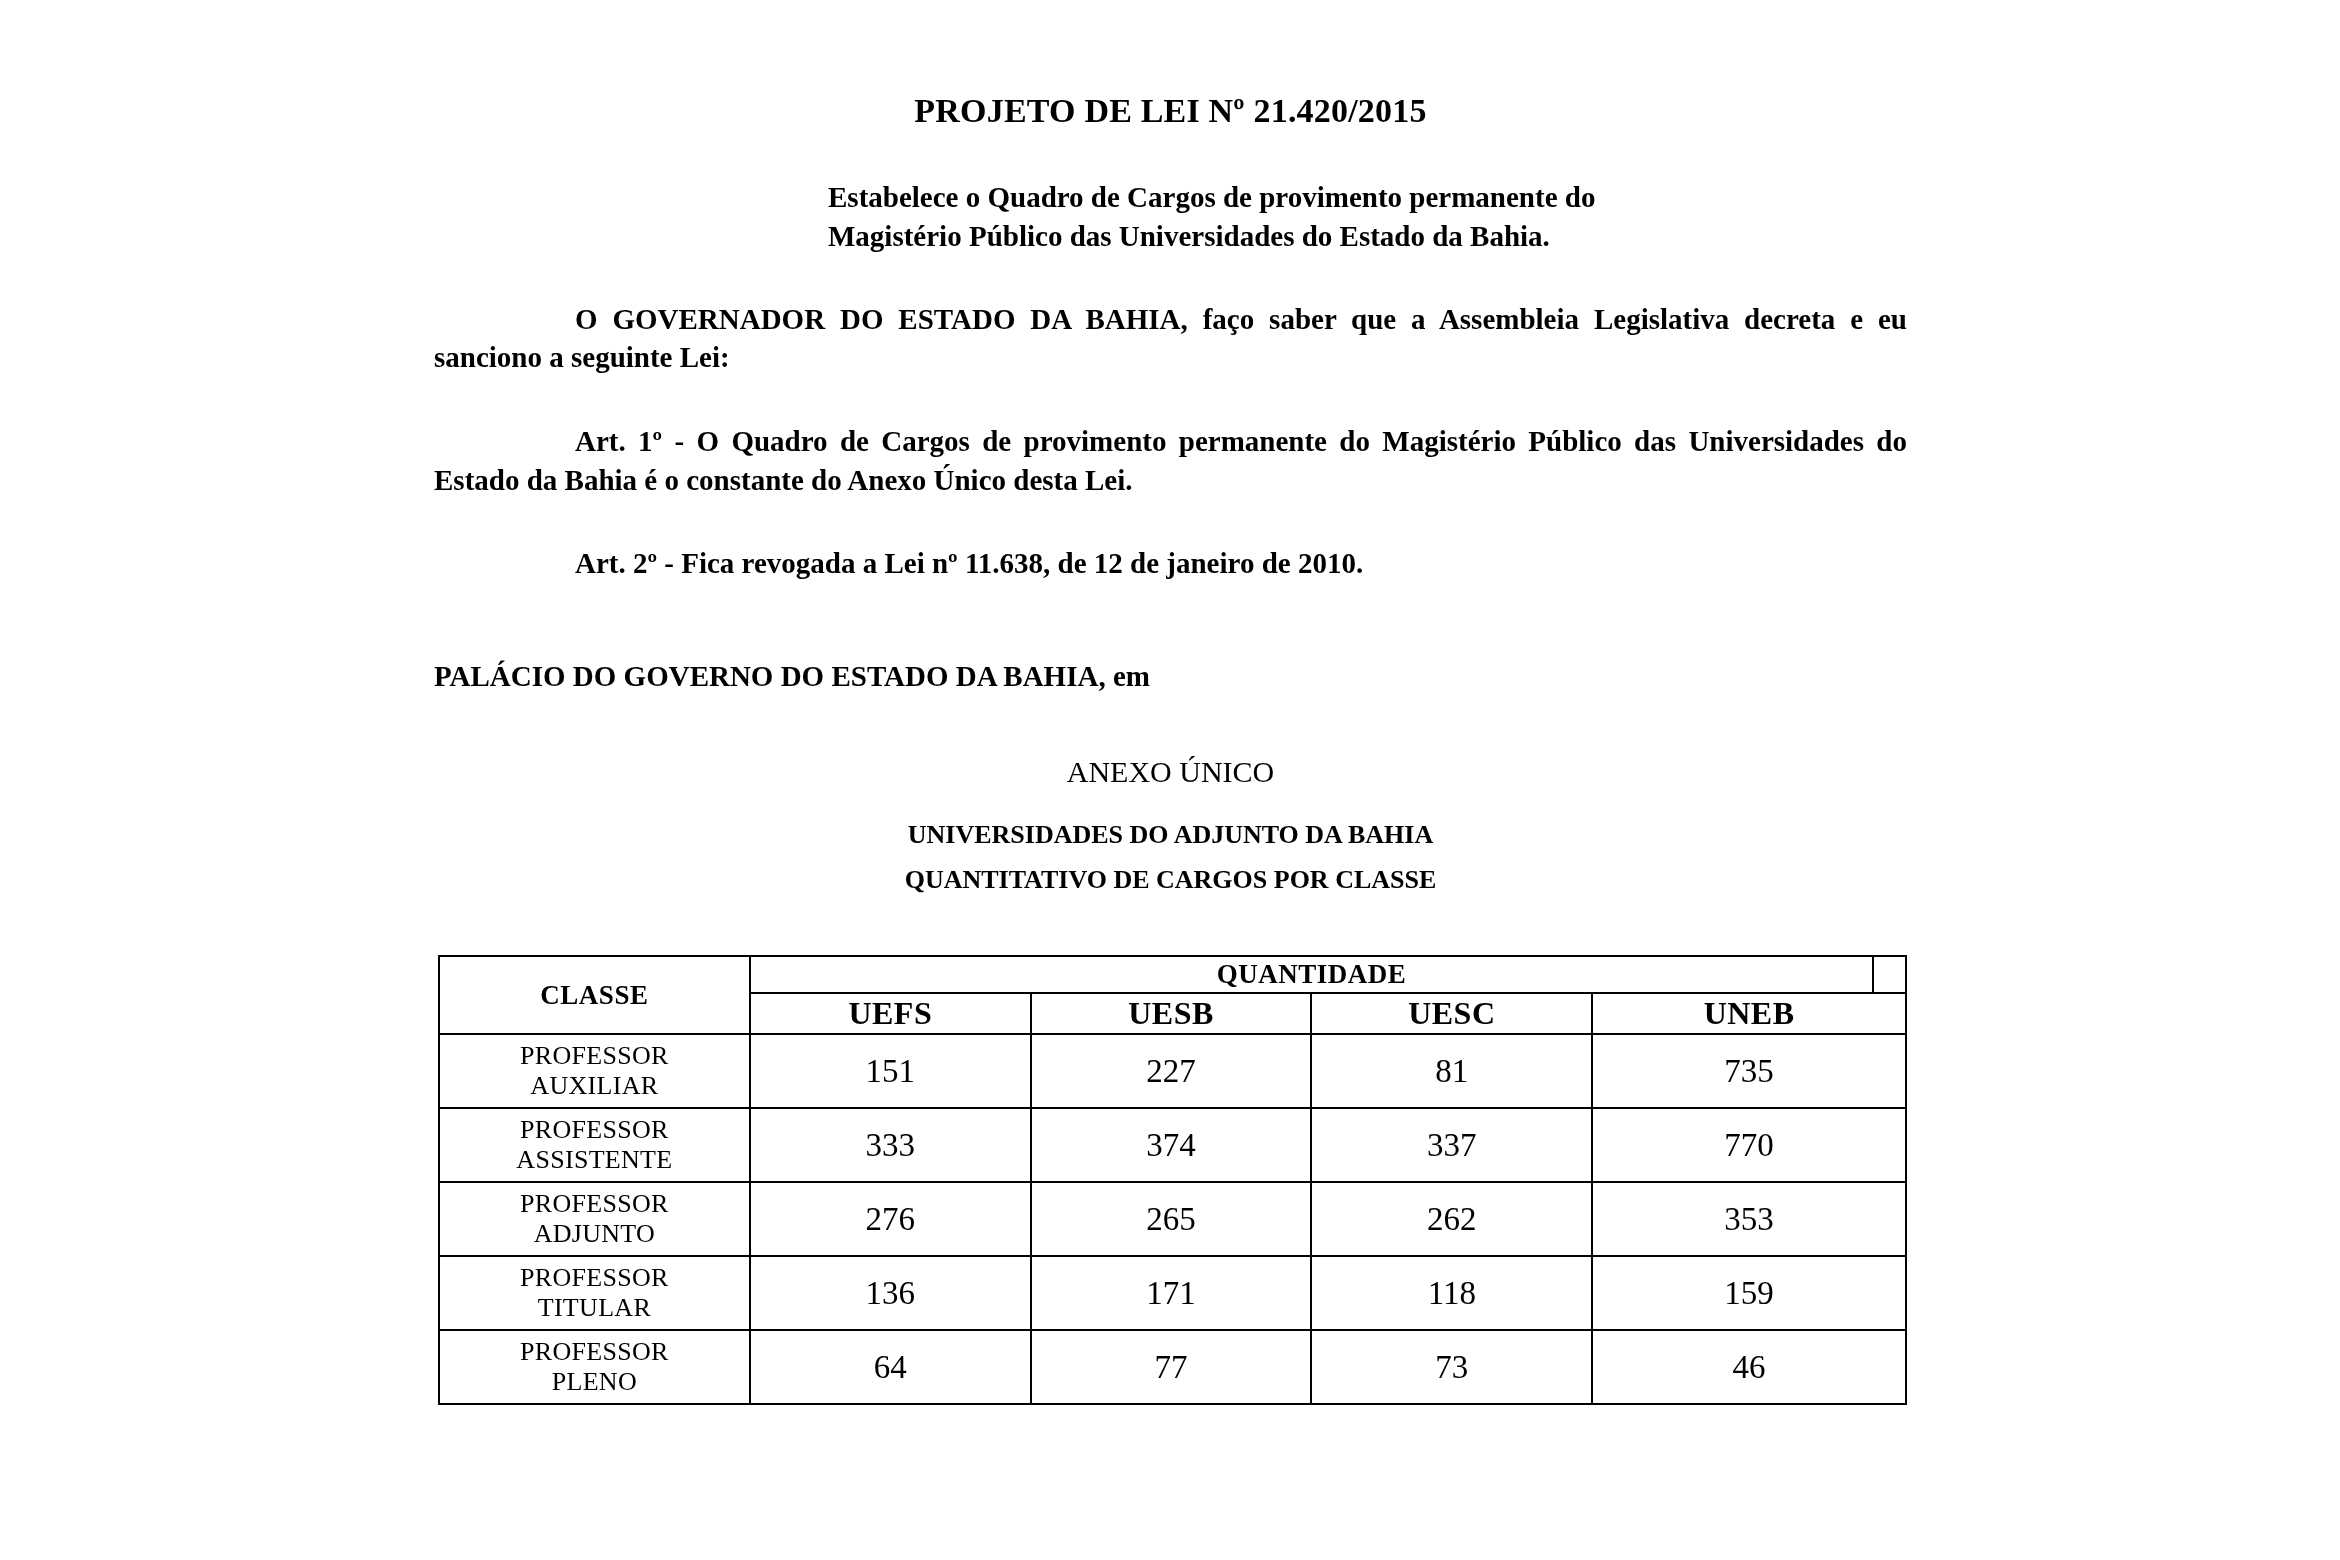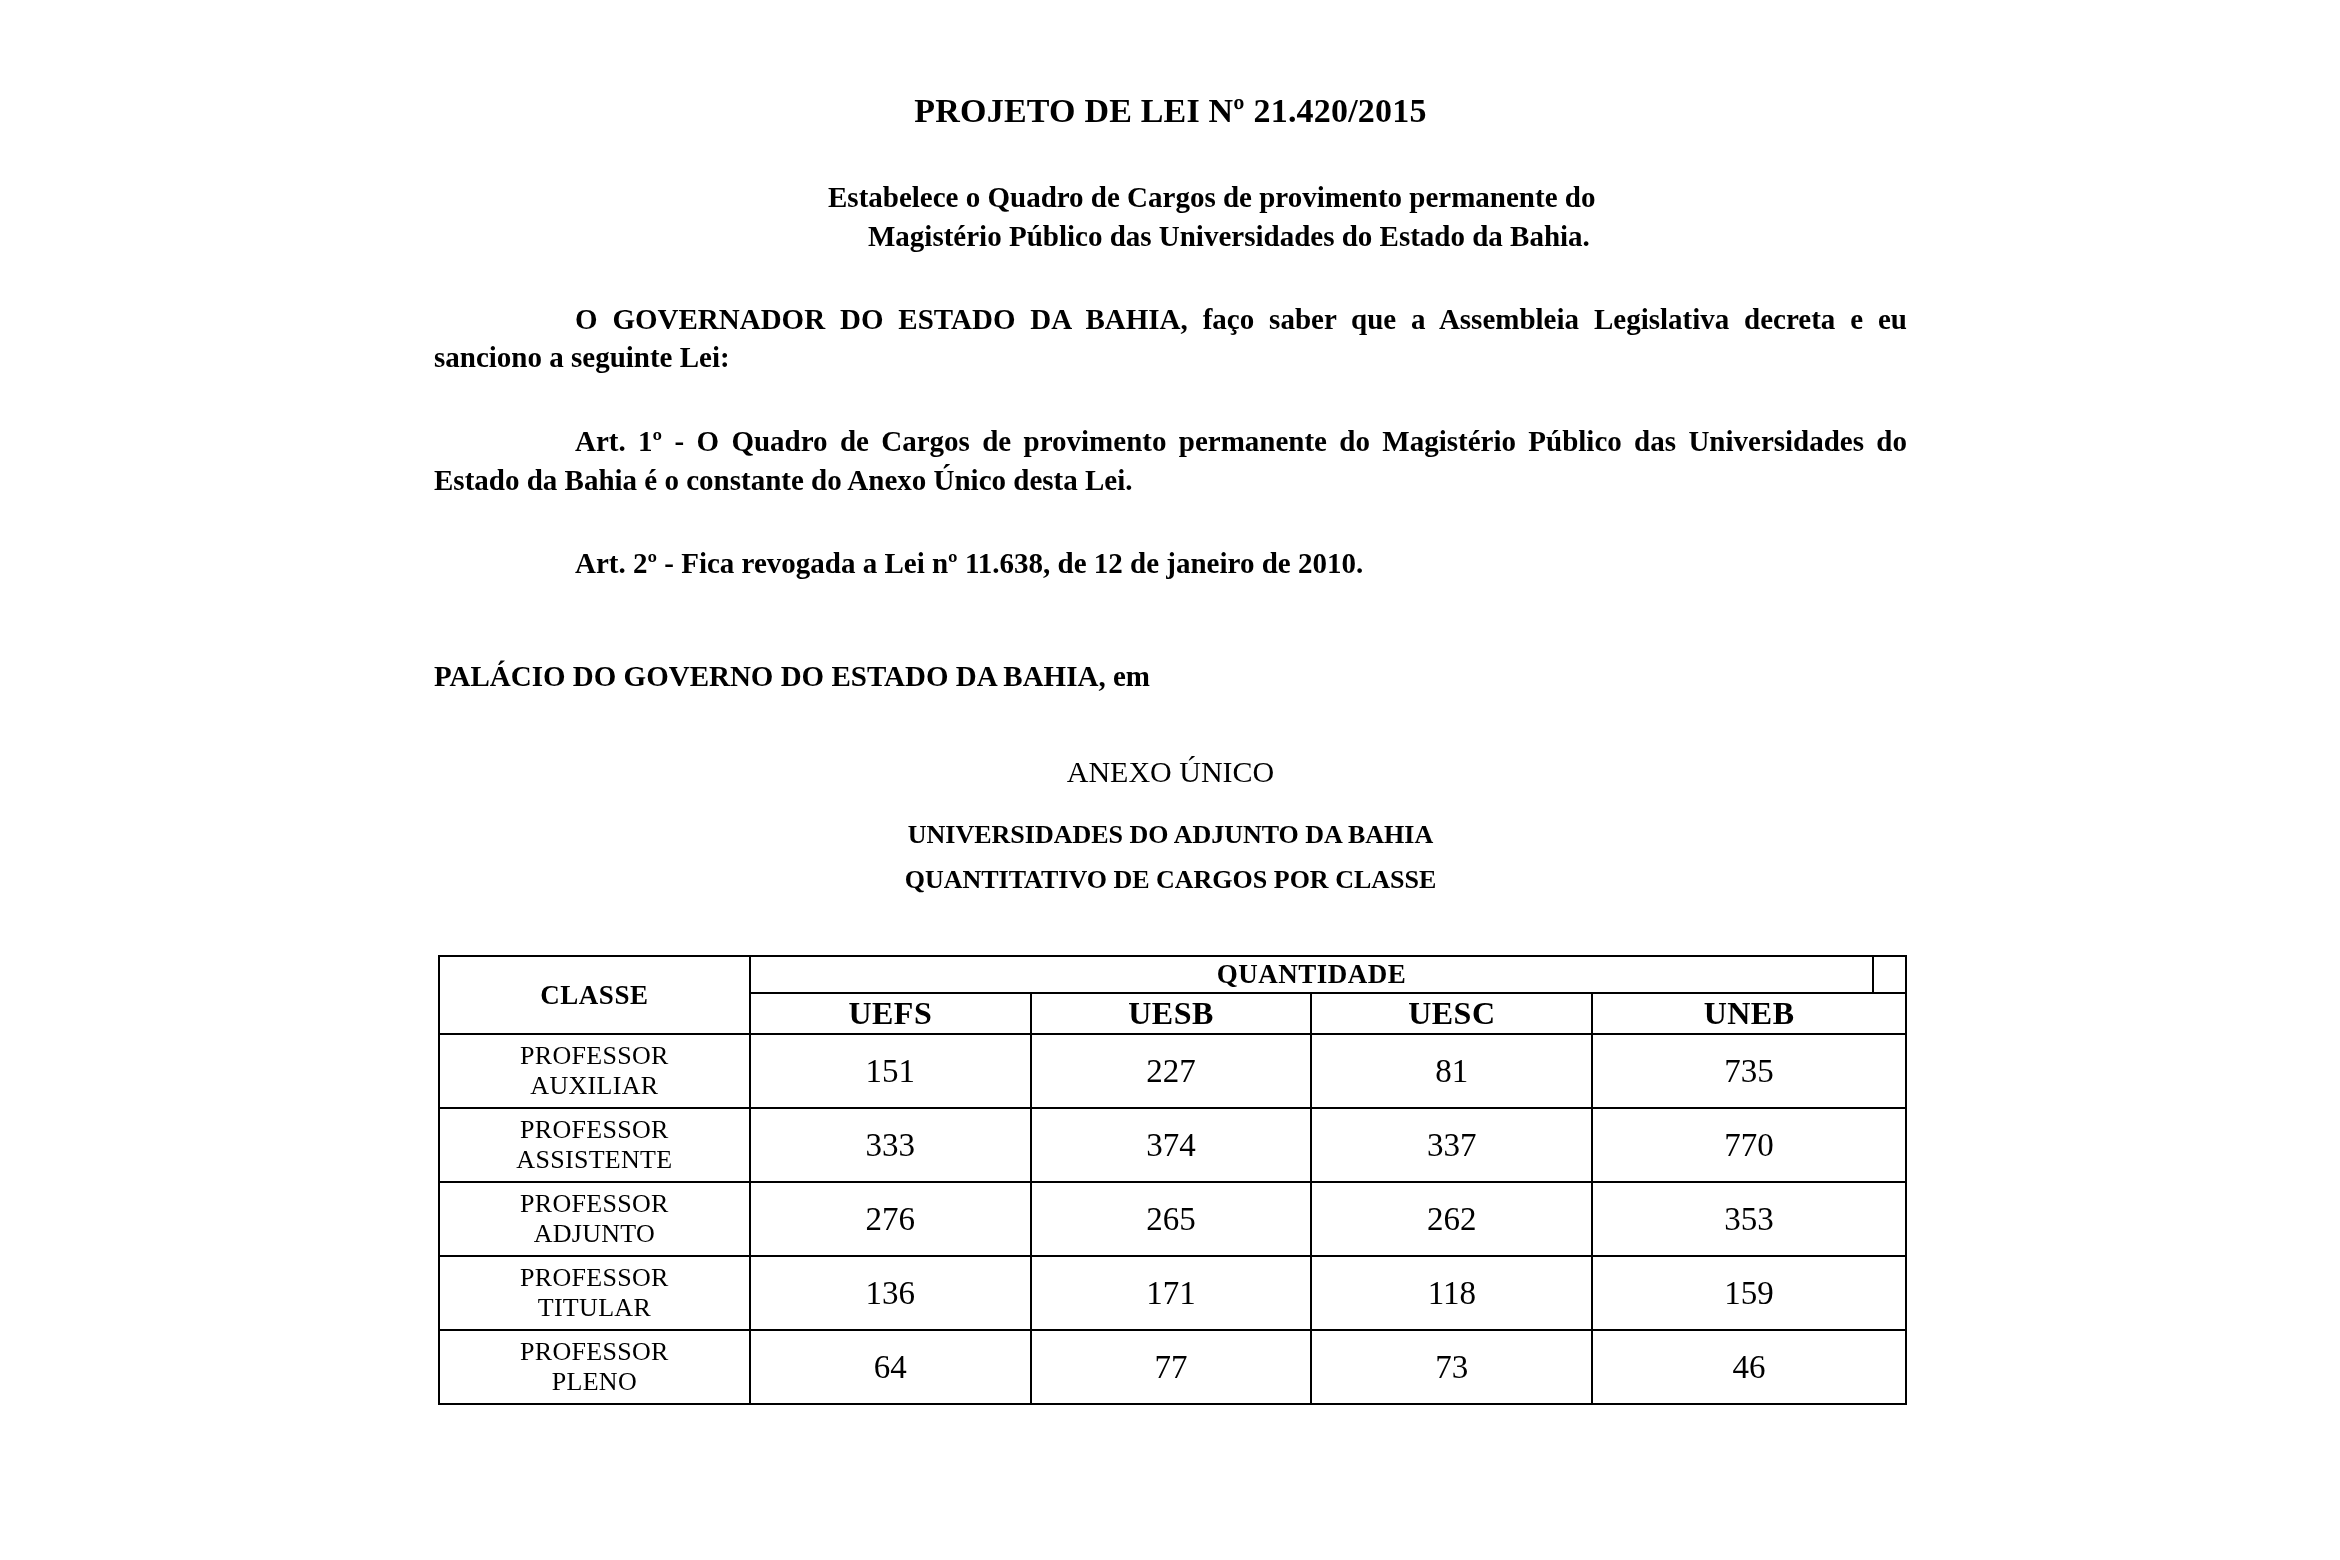--- a/index.html
+++ b/index.html
@@ -44,21 +44,20 @@
     margin: 0 0 0 0;
     padding-left: 394px;
     text-align: justify;
     text-justify: inter-word;
     font-size: 29px;
     font-weight: bold;
     line-height: 1.32;
   }
   .ementa .last-line {
     display: block;
-    margin-left: 40px;
   }
 
   
   .para {
     font-size: 29px;
     font-weight: bold;
     line-height: 1.33;
     text-align: justify;
     text-justify: inter-word;
     margin: 0;

